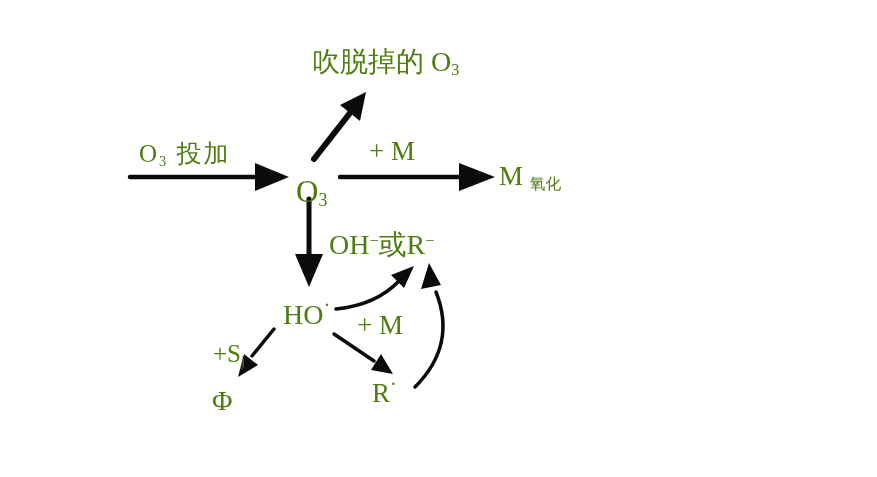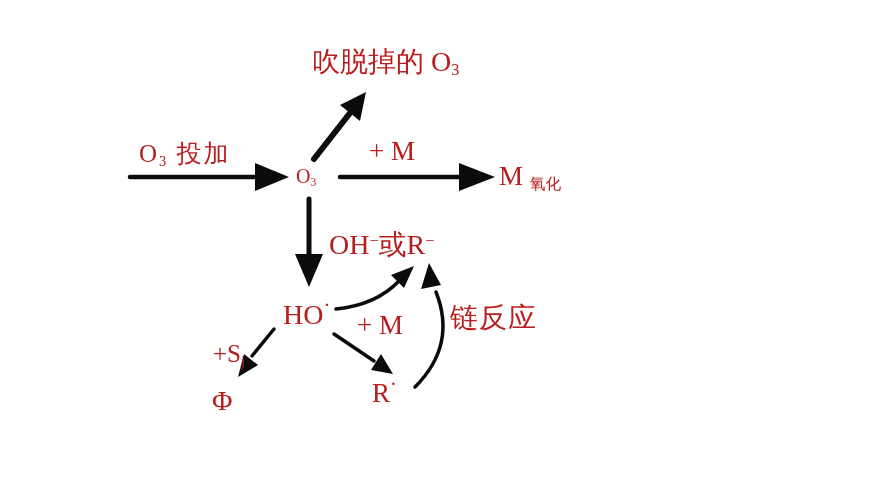--- a/index.html
+++ b/index.html
@@ -9,21 +9,21 @@
     background:#ffffff;
     font-family:"Liberation Serif","DejaVu Serif",serif;
     color:#0b0b0b;
     overflow:hidden;
   }
   #arrow-layer{position:absolute;left:0;top:0;width:877px;height:477px;}
   .lbl{
     position:absolute;
     white-space:nowrap;
     line-height:1.05;
-    color:#b91c1c;
+    color:#4d7c0f;
   }
   .lbl sub{font-size:58%;line-height:0;vertical-align:-0.25em;}
   .lbl sup{font-size:58%;line-height:0;vertical-align:0.5em;}
   .rad-dot{font-size:75%;vertical-align:0.55em;line-height:0;}
   .cjk-wide{letter-spacing:3px;}
 </style>
 </head>
 <body>
 
 <div id="canvas">
@@ -58,21 +58,21 @@
   </svg>
 
   <div class="lbl" style="left:312px;top:47px;font-size:28px;">
     <span>吹脱掉的 </span><span>O</span><sub>3</sub>
   </div>
 
   <div class="lbl" style="left:139px;top:141px;font-size:25px;letter-spacing:2px;">
     <span>O</span><sub>3</sub><span> 投加</span>
   </div>
 
-  <div class="lbl" style="left:296px;top:166px;font-size:20px;">
+  <div class="lbl" style="left:296px;top:176px;font-size:31px;">
     <span>O</span><sub>3</sub>
   </div>
 
   <div class="lbl" style="left:369px;top:137px;font-size:27px;">+ M</div>
 
   <div class="lbl" style="left:499px;top:162px;font-size:27px;">
     <span>M</span> <sub>氧化</sub>
   </div>
 
 
@@ -83,21 +83,20 @@
   <div class="lbl" style="left:283px;top:300px;font-size:28px;">
     <span>HO</span><span class="rad-dot">·</span>
   </div>
 
   <div class="lbl" style="left:213px;top:313px;font-size:25px;margin-top:28px;">
     <span>+S</span><sub>j</sub>
   </div>
 
   <div class="lbl" style="left:357px;top:311px;font-size:27px;">+ M</div>
 
-  <div class="lbl" style="left:450px;top:303px;font-size:28px;letter-spacing:1px;">链反应</div>
 
 
   <div class="lbl" style="left:212px;top:386px;font-size:28px;">Φ</div>
 
   <div class="lbl" style="left:372px;top:379px;font-size:27px;">
     <span>R</span><span class="rad-dot">·</span>
   </div>
 
 </div>
 

